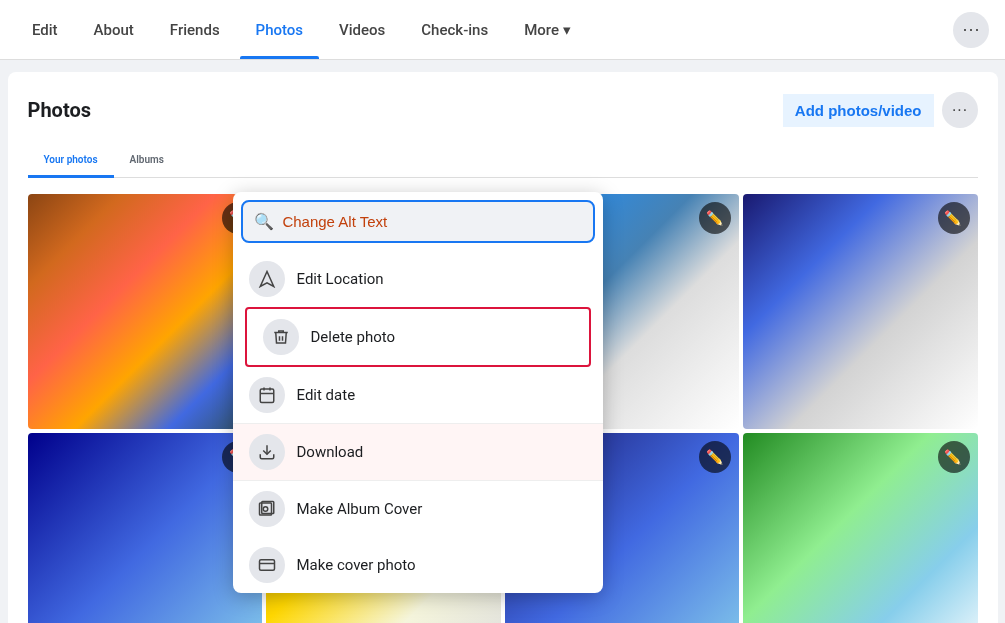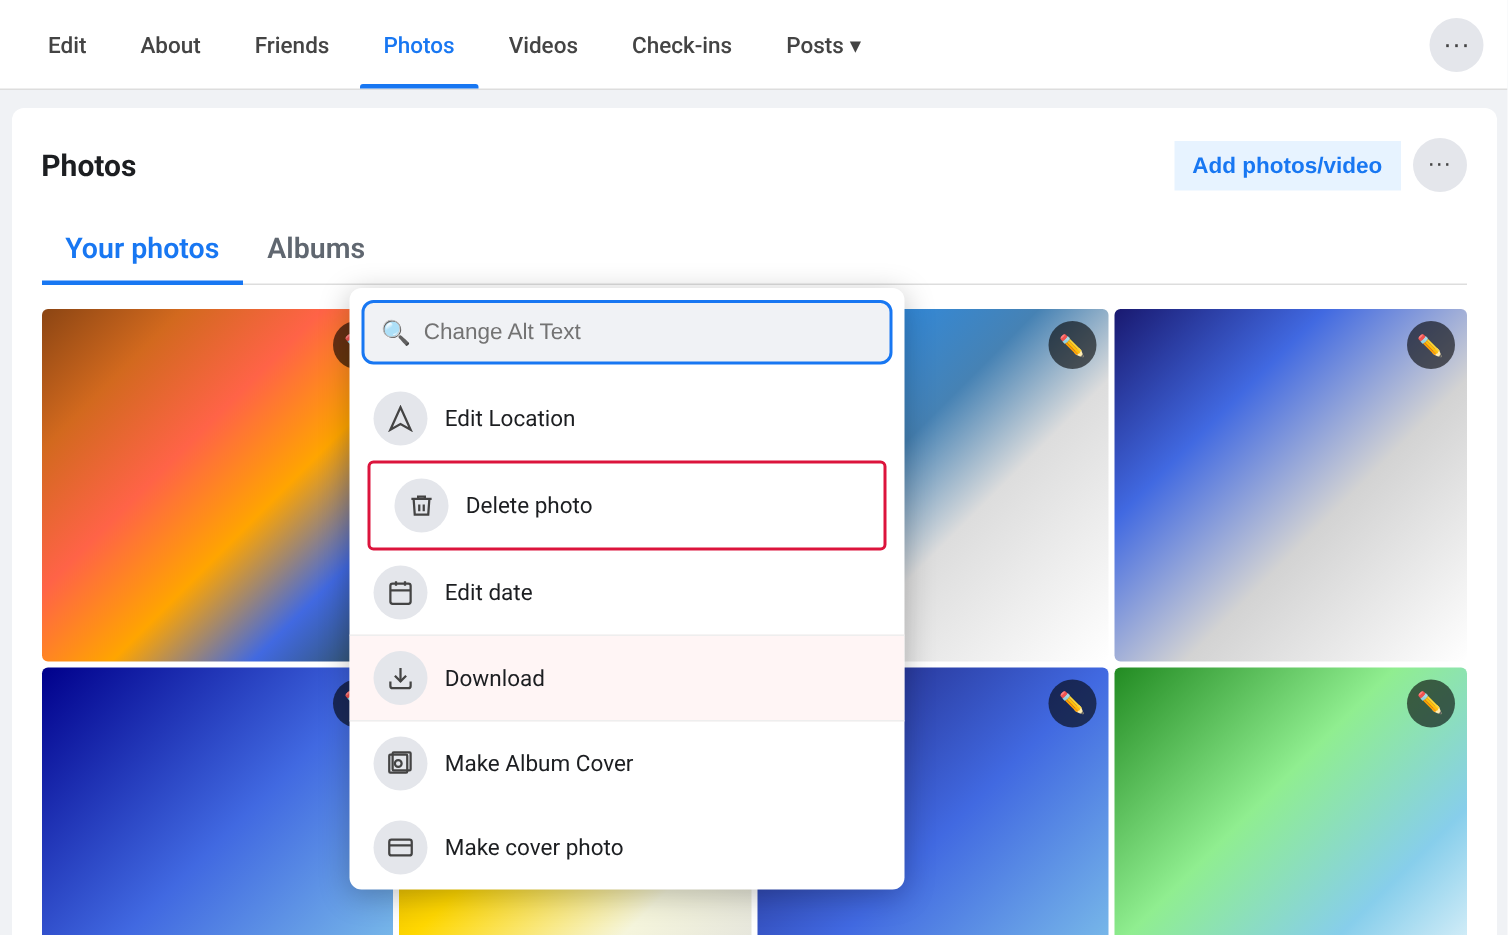--- a/index.html
+++ b/index.html
@@ -89,21 +89,21 @@
     
     .tabs {
       display: flex;
       gap: 0;
       border-bottom: 1px solid #ddd;
       margin-bottom: 16px;
     }
     .tab {
       padding: 10px 16px;
       cursor: pointer;
-      font-size: 19px;
+      font-size: 10px;
       font-weight: 600;
       color: #606770;
       border-bottom: 3px solid transparent;
       margin-bottom: -1px;
     }
     .tab.active { color: #1877f2; border-bottom-color: #1877f2; }
 
     
     .photo-grid {
       display: grid;
@@ -162,21 +162,21 @@
       margin: 8px;
       gap: 8px;
       background: #f0f2f5;
     }
     .dropdown-search input {
       border: none;
       background: transparent;
       font-size: 15px;
       outline: none;
       flex: 1;
-      color: #737373;
+      color: #c2410c;
     }
 
     .dropdown-item {
       display: flex;
       align-items: center;
       gap: 12px;
       padding: 10px 16px;
       cursor: pointer;
       font-size: 15px;
       color: #1c1e21;
@@ -205,21 +205,21 @@
 <body>
 
 <nav class="top-nav">
   <div class="nav-item">Edit</div>
   <div class="nav-item">About</div>
   <div class="nav-item">Friends</div>
   <div class="nav-item active">Photos</div>
   <div class="nav-item">Videos</div>
   <div class="nav-item">Check-ins</div>
   <div class="nav-item nav-more">
-    <span>Posts</span>
+    <span>More</span>
     <span>▾</span>
   </div>
   <button class="nav-more-btn" style="margin-left:auto">
     <span>···</span>
   </button>
 </nav>
 
 <div class="main-content">
 
   <div class="section-header">

